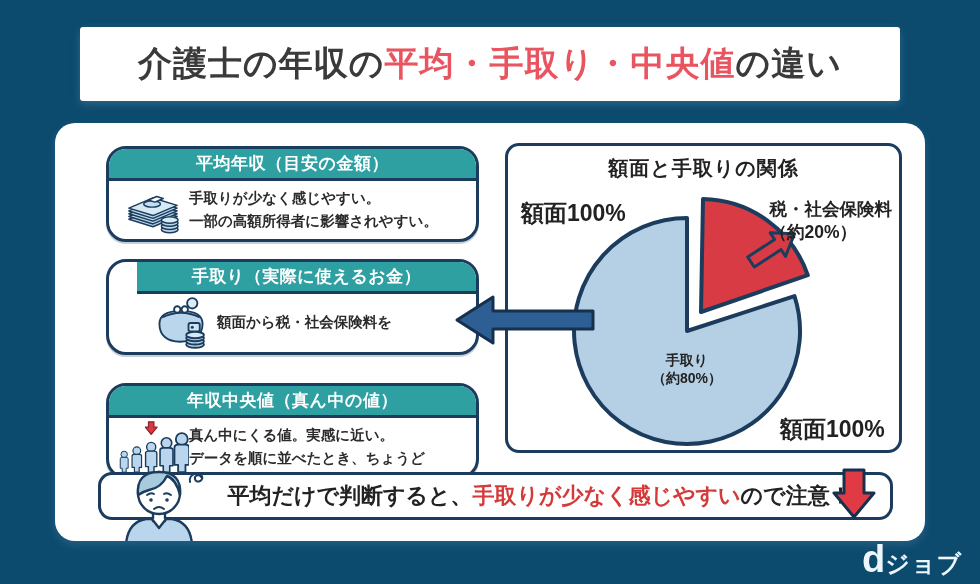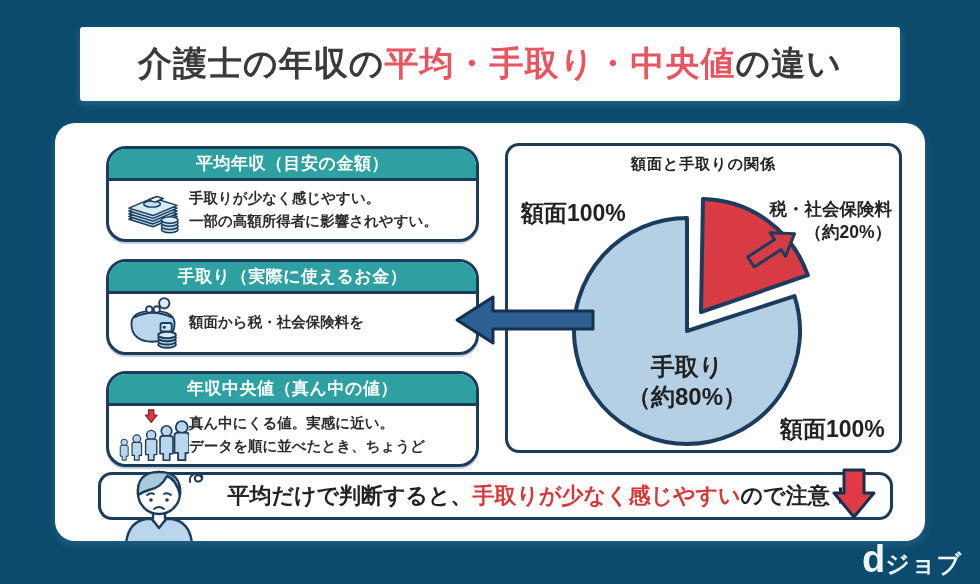--- a/index.html
+++ b/index.html
@@ -22,32 +22,32 @@
   
   .ibox { position:absolute; left:42px; width:373px; height:96px;
     border:3px solid #1c3c5e; border-radius:20px; background:#fff; overflow:hidden;
     box-shadow:0 2px 0 rgba(27,58,92,.25);margin-left:9px; }
   .ibox .hd { height:32px; background:#2fa0a2; color:#ffffff; font-weight:bold;
     font-size:17px; display:flex; align-items:center; justify-content:center;
     border-bottom:3px solid #1c3c5e; letter-spacing:.5px; }
   .ibox .bd { display:flex; align-items:center; height:58px; padding:0 6px 0 8px; }
   .ibox .ic { width:72px; flex:0 0 72px; display:flex; align-items:center; justify-content:center; }
   .ibox .tx { font-size:14.5px; font-weight:bold; color:#2b2b2b; line-height:1.6; }
-  .b1 { top:23px; } .b2 { top:136px; } .b3 { top:248px;font-family:Liberation Serif, serif; }
+  .b1 { top:23px; } .b2 { top:136px;padding-left:28px; } .b3 { top:260px;font-family:Liberation Serif, serif; }
 
   
   .panel { position:absolute; left:450px; top:20px; width:397px; height:310px;
     background:#fff; border:3px solid #1c3c5e; border-radius:14px; }
   .panel .ptitle { position:absolute; left:0; right:0; top:9px; text-align:center;
-    font-size:15px; font-weight:bold; color:#222; letter-spacing:1px; }
+    font-size:20px; font-weight:bold; color:#222; letter-spacing:1px; }
   .panel .piesvg { position:absolute; left:0; top:0; }
   .plabel { position:absolute; font-weight:bold; color:#222; }
   .lbl-gross-top { left:13px; top:52px; font-size:23px; }
-  .lbl-tax { right:7px; top:52px; font-size:17.5px; text-align:right; line-height:1.3; }
-  .lbl-center { left:94px; top:206px; width:170px; text-align:center; font-size:24px; line-height:1.25; }
+  .lbl-tax { right:7px; top:52px; font-size:17.5px; text-align:left; line-height:1.3; }
+  .lbl-center { left:94px; top:206px; width:170px; text-align:center; font-size:14px; line-height:1.25; }
   .lbl-gross-bottom { left:272px; top:268px; font-size:23px; }
 
   
   .conn { position:absolute; left:396px; top:169px; }
 
   
   .note { position:absolute; left:43px; top:349px; width:795px; height:48px;
     background:#fff; border:3px solid #1c3c5e; border-radius:14px;
     display:flex; align-items:center; justify-content:center; padding-left:128px; padding-right:40px; }
   .note .ntext { font-size:22px; font-weight:bold; color:#222; white-space:nowrap; }

